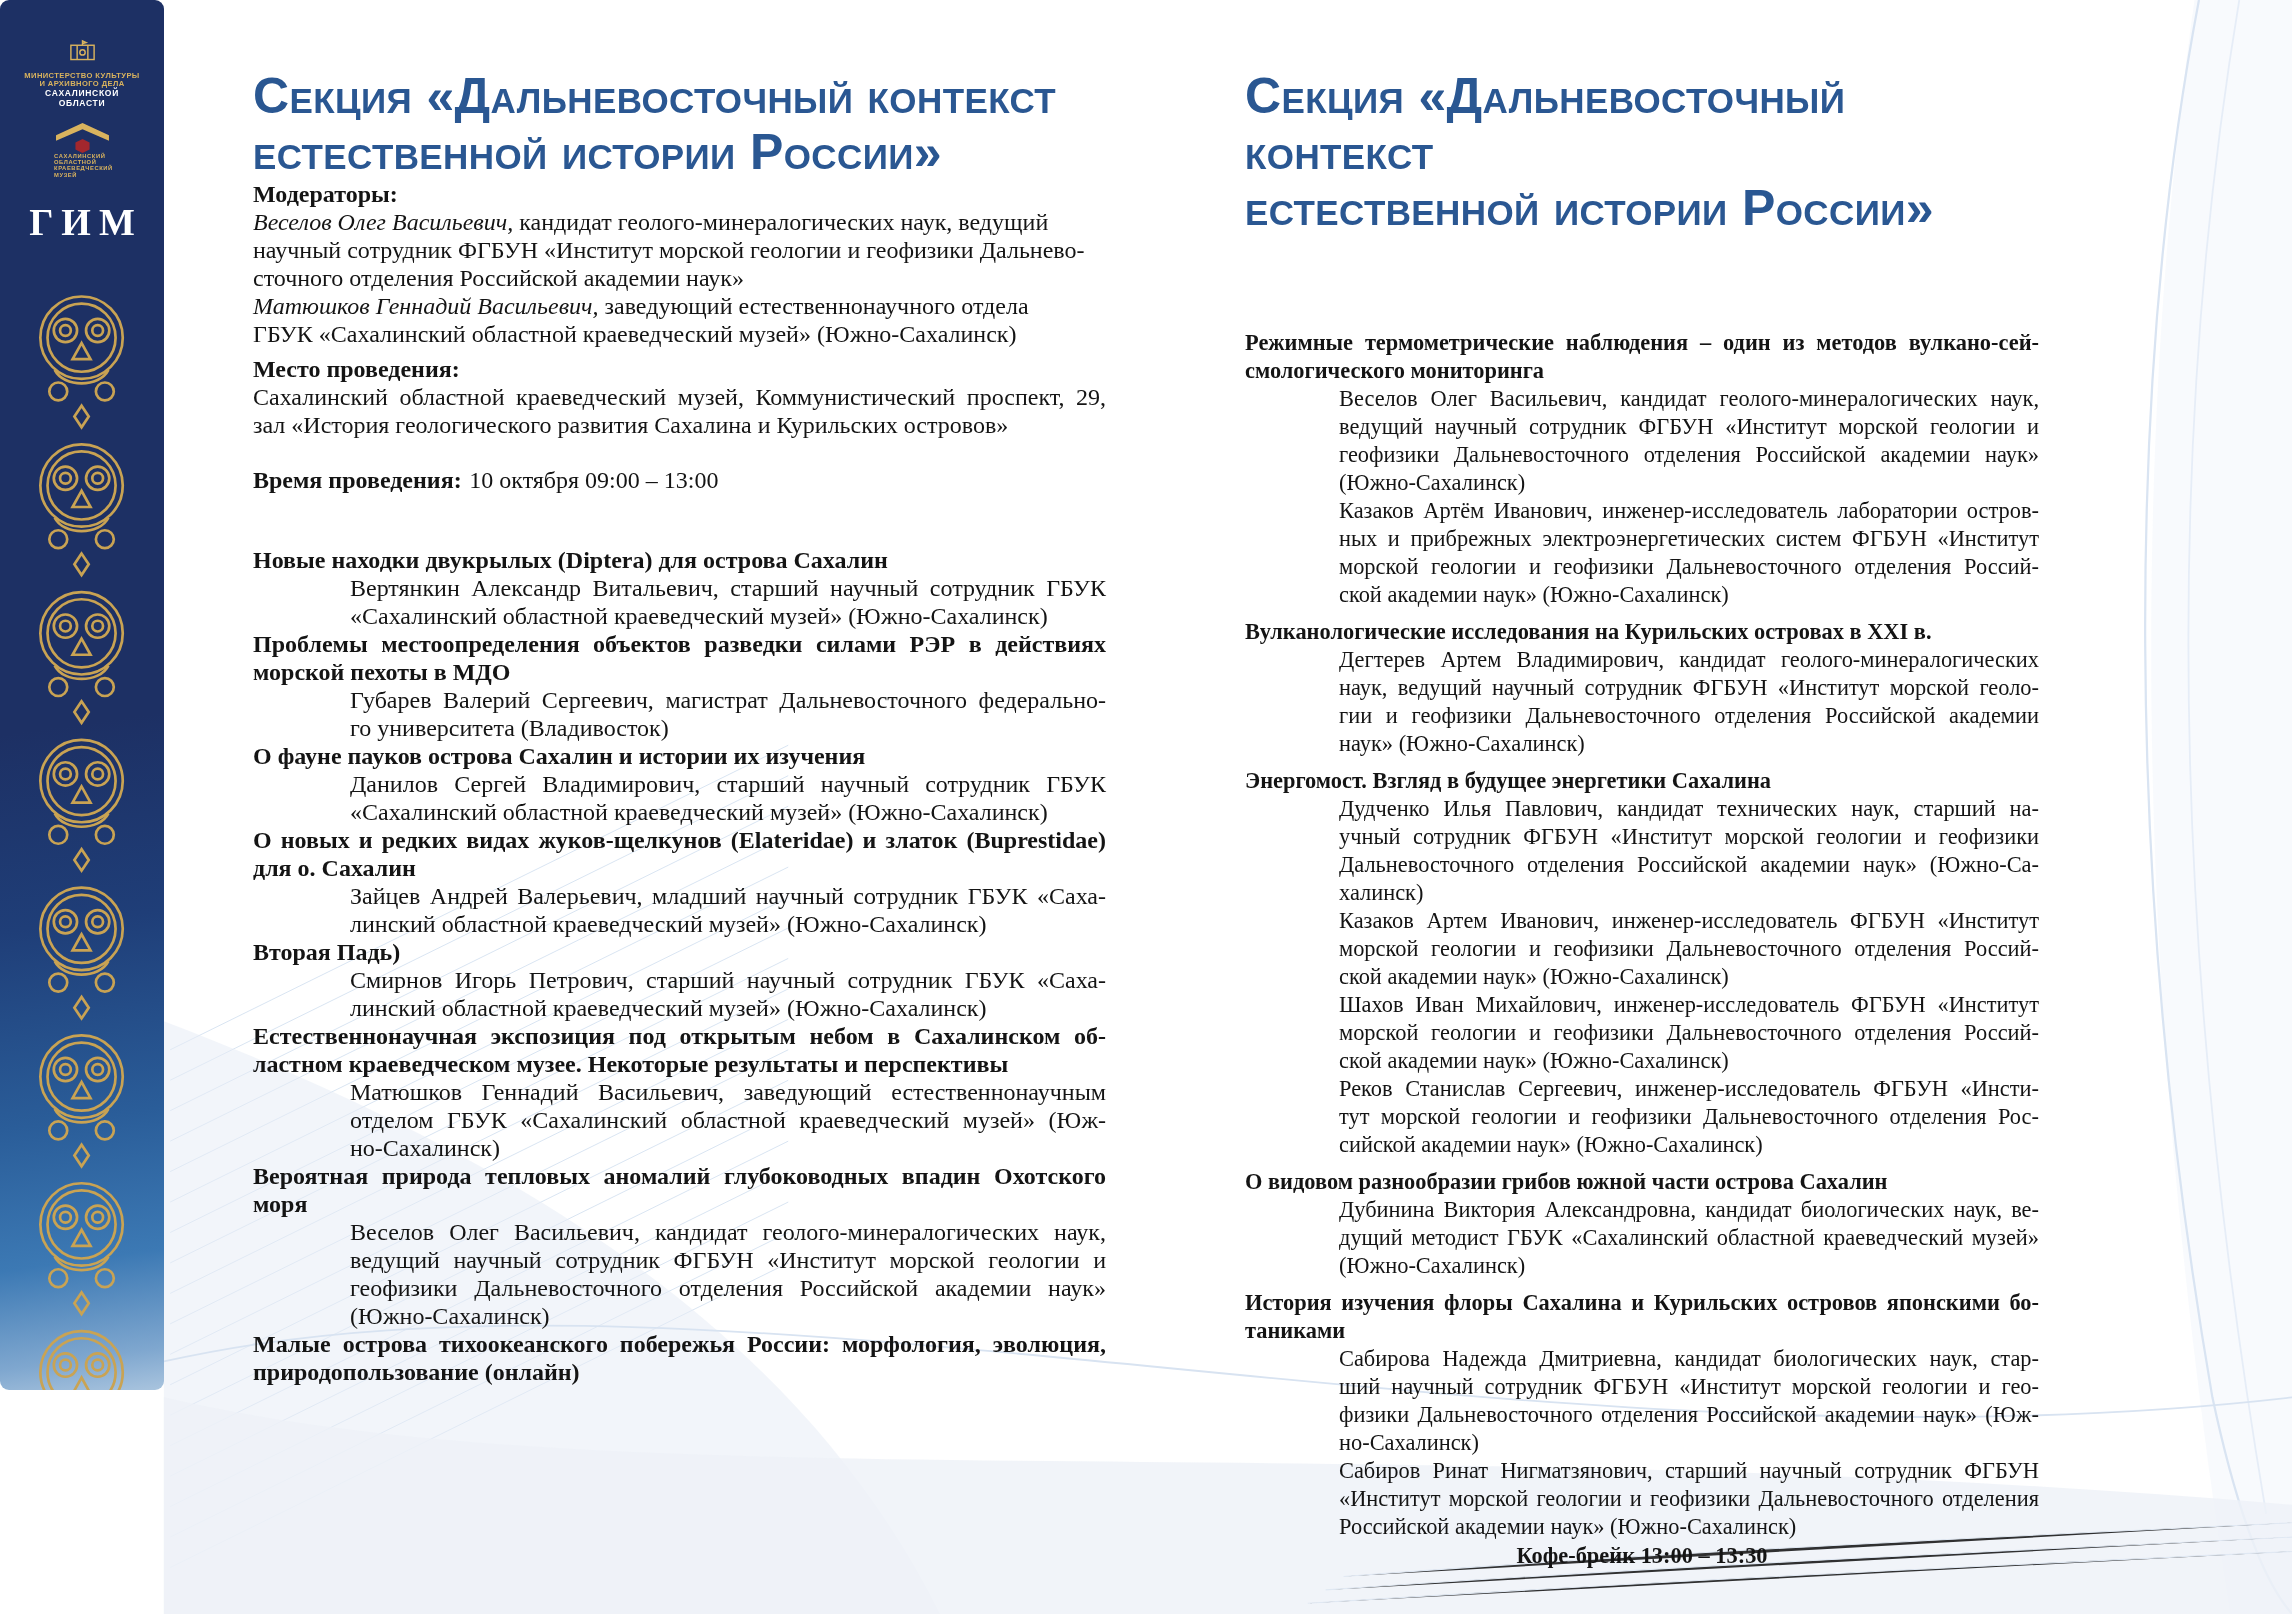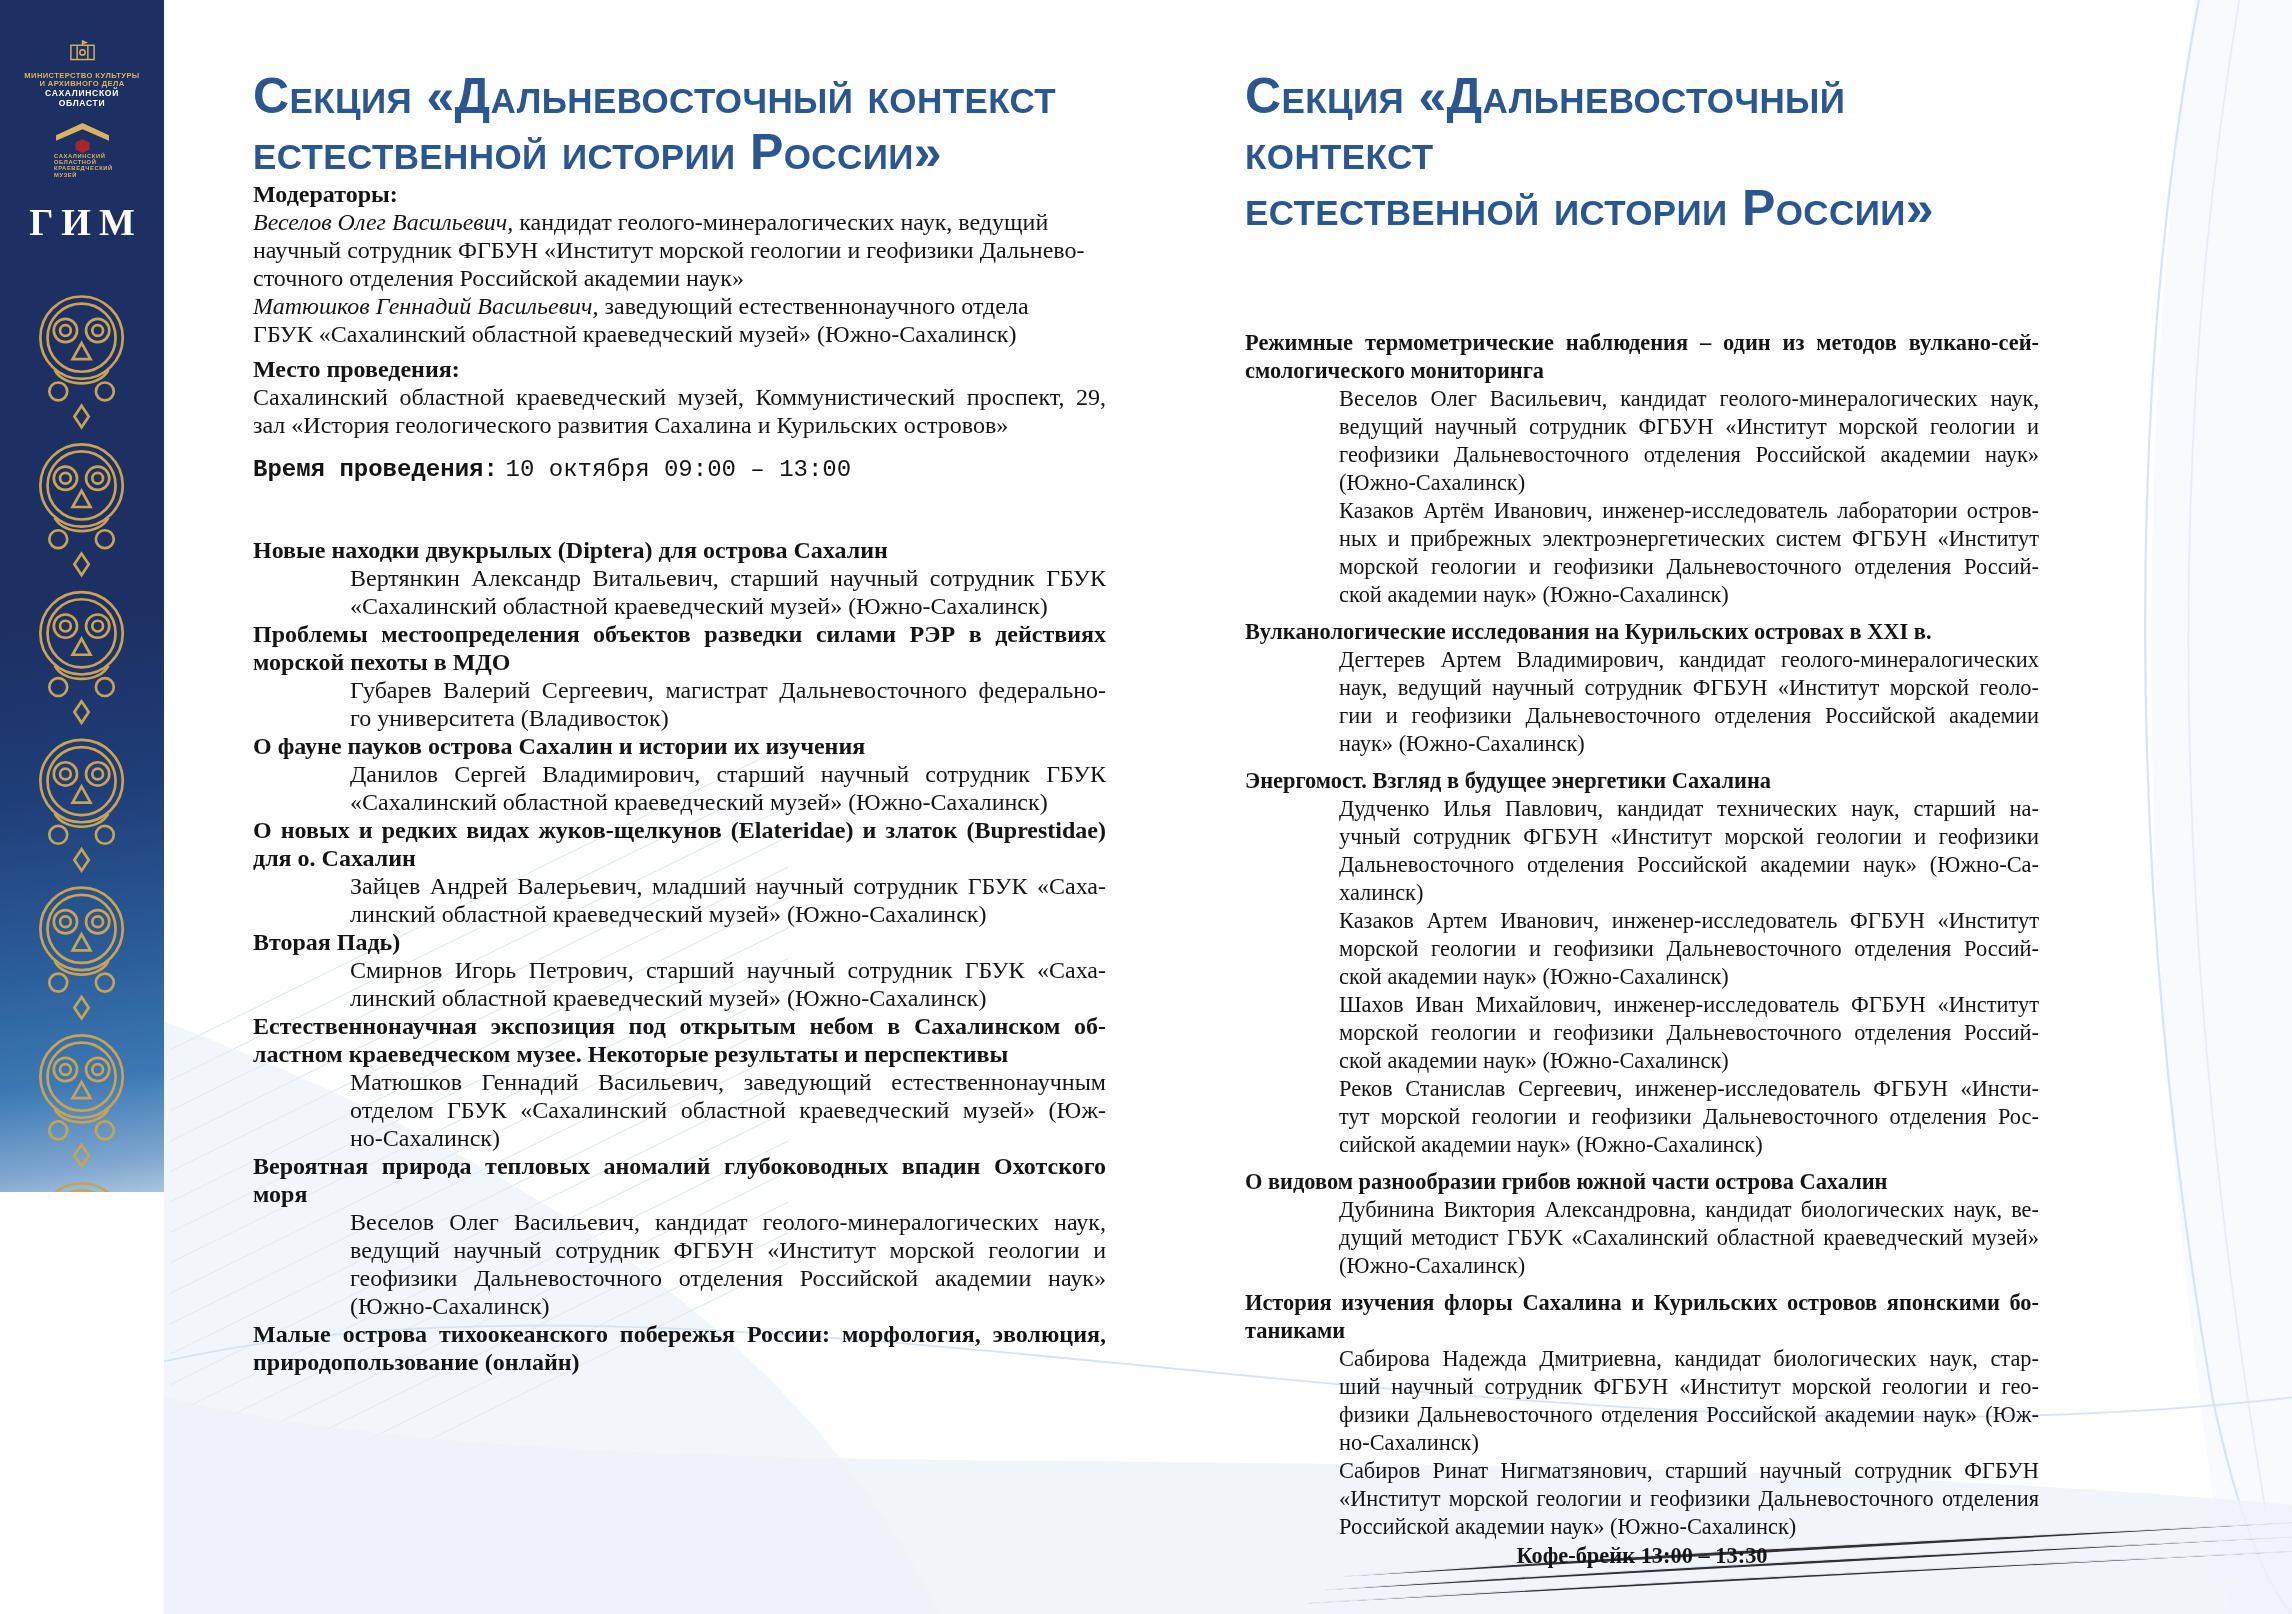--- a/index.html
+++ b/index.html
@@ -1,22 +1,22 @@
 <!DOCTYPE html>
 <html style="font-size:14.3px"><head>
 <meta charset="utf-8">
 <style>
   html,body{margin:0;padding:0;background:#ffffff;}
   .page{position:relative;width:2293px;height:1615px;overflow:hidden;background:#ffffff;
         font-family:"Liberation Serif","DejaVu Serif",serif;color:#141414;}
   
   .bg-decor{position:absolute;left:0;top:0;width:2293px;height:1615px;pointer-events:none;}
   
-  .sidebar{position:absolute;left:0;top:0;width:164px;height:1192px;overflow:hidden;
-           background:linear-gradient(172deg,#1d3064 0%,#1d3064 52%,#1f3e78 66%,#2a5d99 80%,#3c79b4 90%,#7fa7cf 97%,#a9c4de 100%);}
+  .sidebar{position:absolute;left:0;top:0;width:164px;height:1390px;overflow:hidden;
+           background:linear-gradient(172deg,#1d3064 0%,#1d3064 52%,#1f3e78 66%,#2a5d99 80%,#3c79b4 90%,#7fa7cf 97%,#a9c4de 100%);border-radius:9px;}
   .side-logos{position:absolute;left:0;top:0;width:164px;text-align:center;color:#fff;}
   .min-emblem{margin:39px auto 3.6px auto;width:27px;height:25px;}
   .min-gold{font-family:"Liberation Sans",sans-serif;font-weight:bold;font-size:7.6px;line-height:8.5px;
             color:#d9b35e;letter-spacing:0.4px;}
   .min-white{font-family:"Liberation Sans",sans-serif;font-weight:bold;font-size:8.5px;line-height:9px;
              color:#ffffff;letter-spacing:0.7px;margin-top:0.9px;}
   .museum{margin-top:14.3px;}
   .museum-ic{margin:0 auto;width:63px;height:30px;display:block;}
   .mus-line{font-family:"Liberation Sans",sans-serif;font-weight:bold;font-size:5.8px;line-height:6.3px;
             color:#d9b35e;letter-spacing:0.6px;text-align:left;margin-left:54px;}
@@ -31,21 +31,21 @@
               font-variant:small-caps;font-size:50px;line-height:56px;color:#2a5792;letter-spacing:0.4px;}
   .ln{height:var(--lh);line-height:var(--lh);white-space:nowrap;
       text-align:justify;text-align-last:justify;text-justify:inter-word;}
   .ln.last{text-align-last:left;}
   .bd{font-weight:bold;}
   .it{font-style:italic;}
   .ttl{font-weight:bold;}
   .spk{margin-left:var(--ind);}
   .mods{margin-top:0;}
   .venue-label{margin-top:7.2px;}
-  .time-line{margin-top:17px;font-family:Liberation Mono, monospace;}
+  .time-line{margin-top:27px;}
   .tv{padding-left:.32em;}
   .talks{margin-top:52px;}
   .col-right .talks{margin-top:93px;}
   .col-right .talk + .talk{margin-top:9px;}
   .coffee{margin-top:1px;font-weight:bold;text-align:center;text-align-last:center;height:28px;line-height:28px;}
 </style>
 </head>
 <body>
 
 <div class="page">

